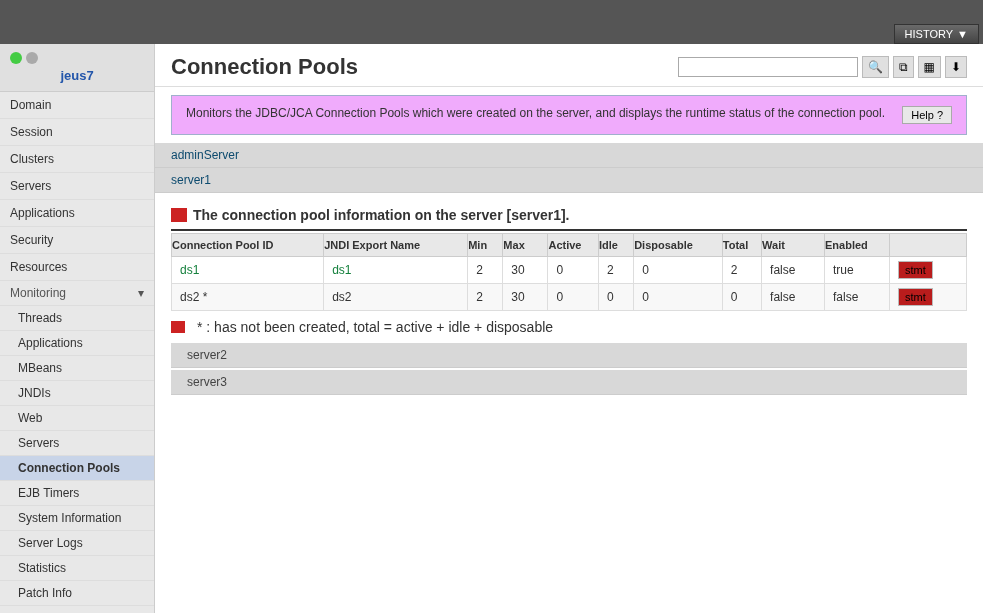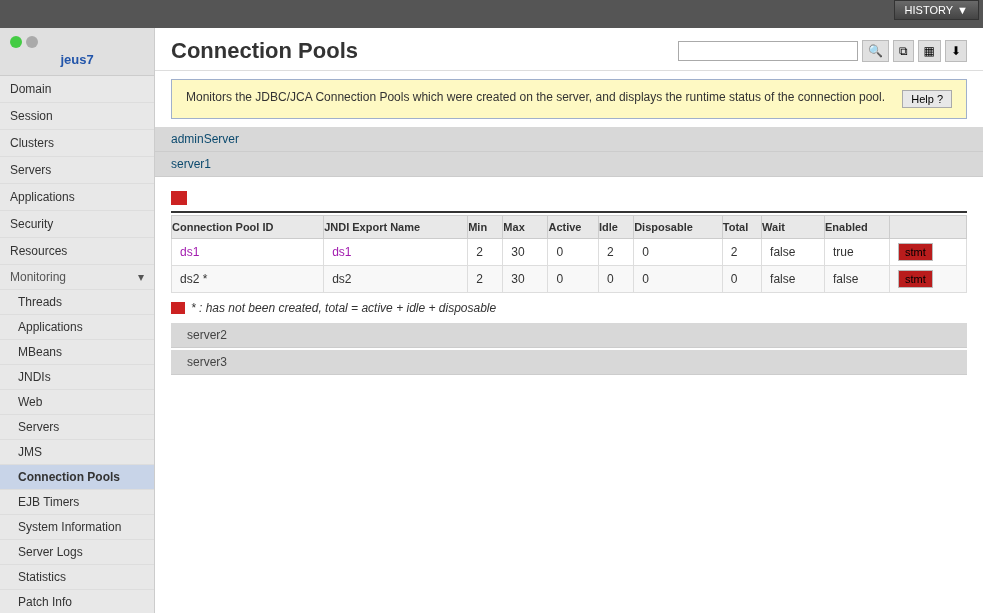--- a/index.html
+++ b/index.html
@@ -1,19 +1,19 @@
 <!DOCTYPE html>
 <html><head>
   <meta charset="utf-8">
   <style>
     * { box-sizing: border-box; margin: 0; padding: 0; }
     body { font-family: Arial, sans-serif; font-size: 12px; background: #f0f0f0; display: flex; flex-direction: column; height: 613px; width: 983px; overflow: hidden; }
 
     
-    #top-bar { display: flex; justify-content: flex-end; align-items: flex-start; background: #555; height: 28px; padding-right: 4px; flex-shrink: 0; }
+    #top-bar { display: flex; justify-content: flex-end; align-items: flex-end; background: #555; height: 44px; padding-right: 4px; flex-shrink: 0; }
     #history-btn { background: linear-gradient(to bottom, #6a6a6a, #444); color: #fff; border: 1px solid #333; padding: 3px 10px; font-size: 11px; cursor: pointer; display: flex; align-items: center; gap: 4px; }
 
     
     #layout { display: flex; flex: 1; overflow: hidden; }
 
     
     #sidebar { width: 155px; background: #e8e8e8; border-right: 1px solid #ccc; display: flex; flex-direction: column; flex-shrink: 0; overflow-y: auto; }
     .sidebar-item { padding: 6px 10px; cursor: pointer; color: #333; border-bottom: 1px solid #ddd; font-size: 12px; }
     .sidebar-section { padding: 5px 10px; font-size: 12px; color: #555; border-bottom: 1px solid #ddd; display: flex; align-items: flex-end; justify-content: space-between; cursor: pointer; }
     .sidebar-sub { padding: 5px 18px; font-size: 12px; color: #333; border-bottom: 1px solid #ddd; cursor: pointer; }
@@ -23,42 +23,42 @@
     #main { flex: 1; overflow-y: auto; background: #fff; }
 
     
     #page-header { padding: 10px 16px 6px 16px; background: #fff; border-bottom: 1px solid #ddd; display: flex; align-items: center; justify-content: space-between; }
     #page-title { font-size: 22px; font-weight: bold; color: #333; }
     #header-right { display: flex; align-items: center; gap: 4px; }
     #search-input { border: 1px solid #aaa; padding: 3px 6px; width: 180px; font-size: 11px; }
     .icon-btn { background: #e0e0e0; border: 1px solid #bbb; padding: 3px 5px; cursor: pointer; font-size: 12px; }
 
     
-    #info-bar { background: #fef9c3; border: 1px solid #a0b0cc; margin: 8px 16px; padding: 10px 14px; display: flex; justify-content: space-between; align-items: flex-start; font-size: 12px; color: #333; }
+    #info-bar { background: #f0abfc; border: 1px solid #a0b0cc; margin: 8px 16px; padding: 10px 14px; display: flex; justify-content: space-between; align-items: flex-start; font-size: 12px; color: #333; }
     #info-bar .help-btn { background: #e8e8e8; border: 1px solid #aaa; padding: 2px 8px; cursor: pointer; font-size: 11px; white-space: nowrap; }
 
     
     .server-row { background: #d8d8d8; padding: 5px 16px; border-bottom: 1px solid #ccc; font-size: 12px; color: #0c4a6e; cursor: pointer; }
 
     
     #pool-section { margin: 8px 16px; }
     #pool-header { display: flex; align-items: center; gap: 6px; padding: 6px 0; border-bottom: 2px solid #333; }
     #pool-header .red-flag { width: 16px; height: 14px; background: #cc2222; display: inline-block; flex-shrink: 0; }
     #pool-header-text { font-size: 14px; font-weight: bold; color: #333; }
 
     
     #pool-table { width: 100%; border-collapse: collapse; margin-top: 2px; }
     #pool-table th { background: #e8e8e8; border: 1px solid #ccc; padding: 5px 0; font-size: 11px; font-weight: bold; text-align: left; color: #333; }
     #pool-table td { border: 1px solid #ddd; padding: 4px 8px; font-size: 12px; color: #333; background: #fff; }
     #pool-table tr:nth-child(even) td { background: #f8f8f8; }
-    #pool-table td a { color: #a21caf; text-decoration: none; }
+    #pool-table td a { color: #15803d; text-decoration: none; }
     .stmt-btn { background: #b91c1c; border: 1px solid #bbb; padding: 2px 6px; font-size: 11px; cursor: pointer; }
 
     
-    #note { display: flex; align-items: center; gap: 6px; margin: 8px 0; font-size: 12px; color: #333; font-style: italic; }
+    #note { display: flex; align-items: center; gap: 12px; margin: 8px 0; font-size: 14px; color: #333; }
     #note .red-flag-small { width: 14px; height: 12px; background: #cc2222; display: inline-block; flex-shrink: 0; }
 
     
     .server-row2 { background: #d8d8d8; padding: 5px 16px; border-bottom: 1px solid #ccc; font-size: 12px; color: #444; margin: 2px 0; }
 
     
     .status-dots { display: flex; gap: 4px; margin-bottom: 4px; }
     .dot { width: 12px; height: 12px; border-radius: 50%; }
     .dot-green { background: #44cc44; }
     .dot-gray { background: #aaa; }
@@ -97,21 +97,20 @@
       <span>Monitoring</span>
       <span>▾</span>
     </div>
 
     <div class="sidebar-sub">Threads</div>
     <div class="sidebar-sub">Applications</div>
     <div class="sidebar-sub">MBeans</div>
     <div class="sidebar-sub">JNDIs</div>
     <div class="sidebar-sub">Web</div>
     <div class="sidebar-sub">Servers</div>
-    <div class="sidebar-sub">JMS</div>
     <div class="sidebar-sub active">Connection Pools</div>
     <div class="sidebar-sub">EJB Timers</div>
     <div class="sidebar-sub">System Information</div>
     <div class="sidebar-sub">Server Logs</div>
     <div class="sidebar-sub">Statistics</div>
     <div class="sidebar-sub">Patch Info</div>
 
   </div>
 
   <div id="main">
@@ -132,20 +131,21 @@
       <button class="help-btn">Help ?</button>
     </div>
 
     <div class="server-row">adminServer</div>
 
     <div class="server-row">server1</div>
 
     <div id="pool-section">
       <div id="pool-header">
         <span class="red-flag"></span>
+        <span id="pool-header-text">The connection pool information on the server [server1].</span>
       </div>
 
       <table id="pool-table">
         <thead>
           <tr>
             <th>Connection Pool ID</th>
             <th>JNDI Export Name</th>
             <th>Min</th>
             <th>Max</th>
             <th>Active</th>

